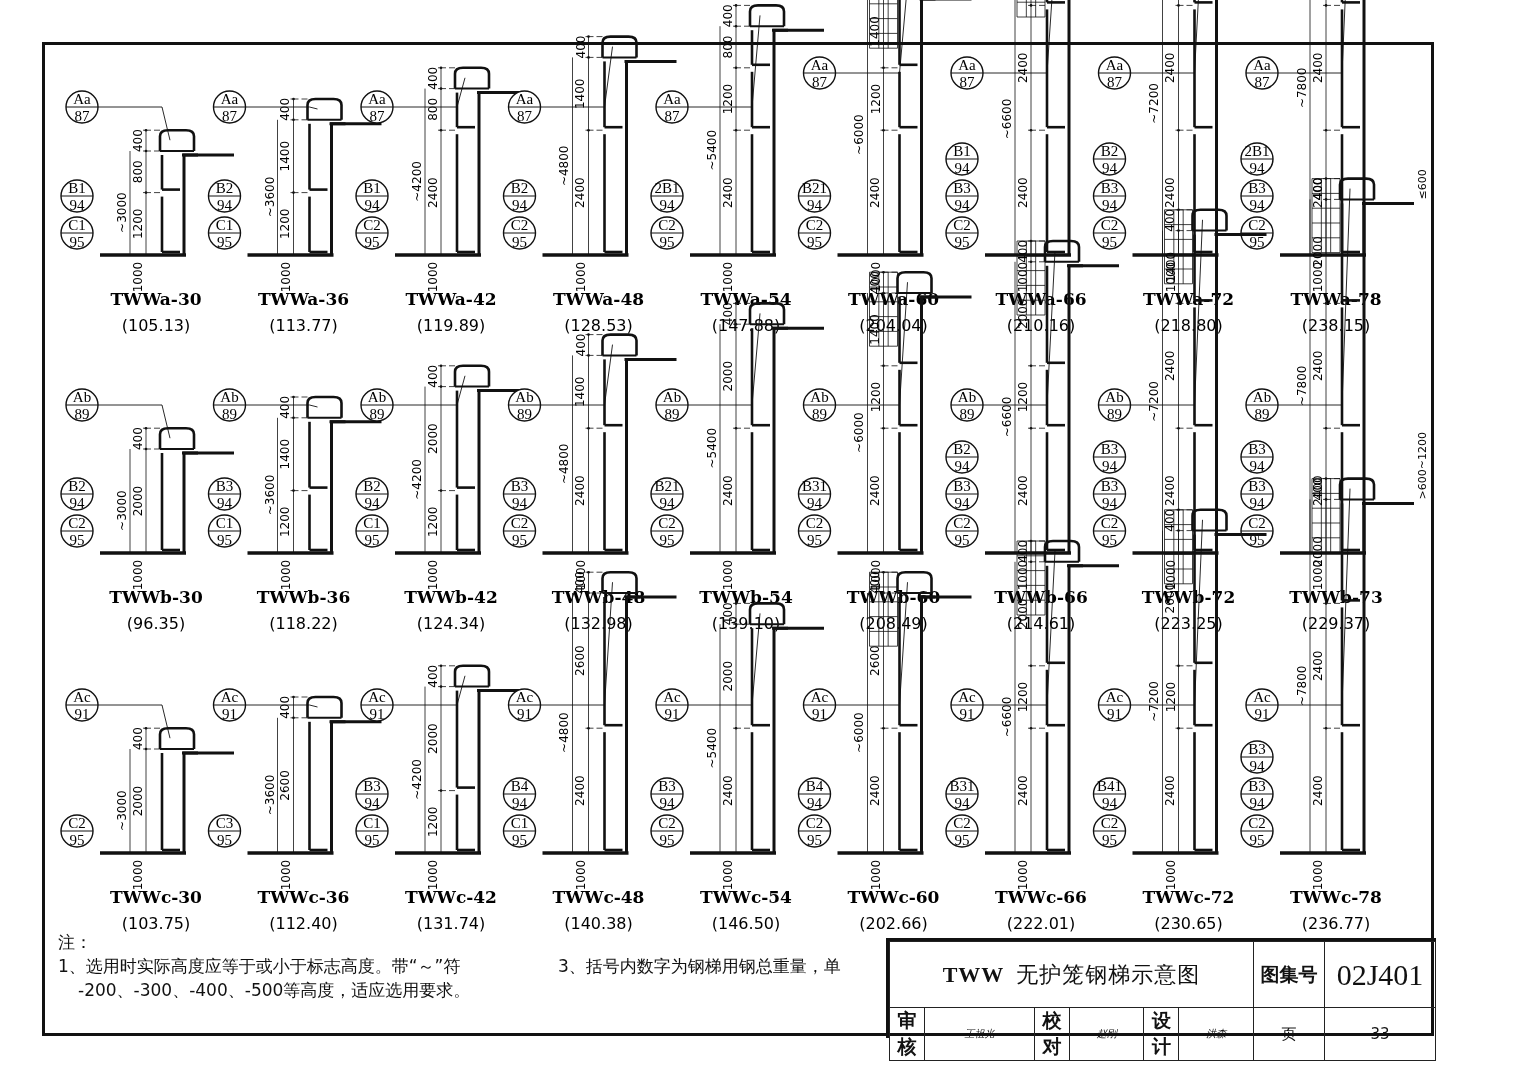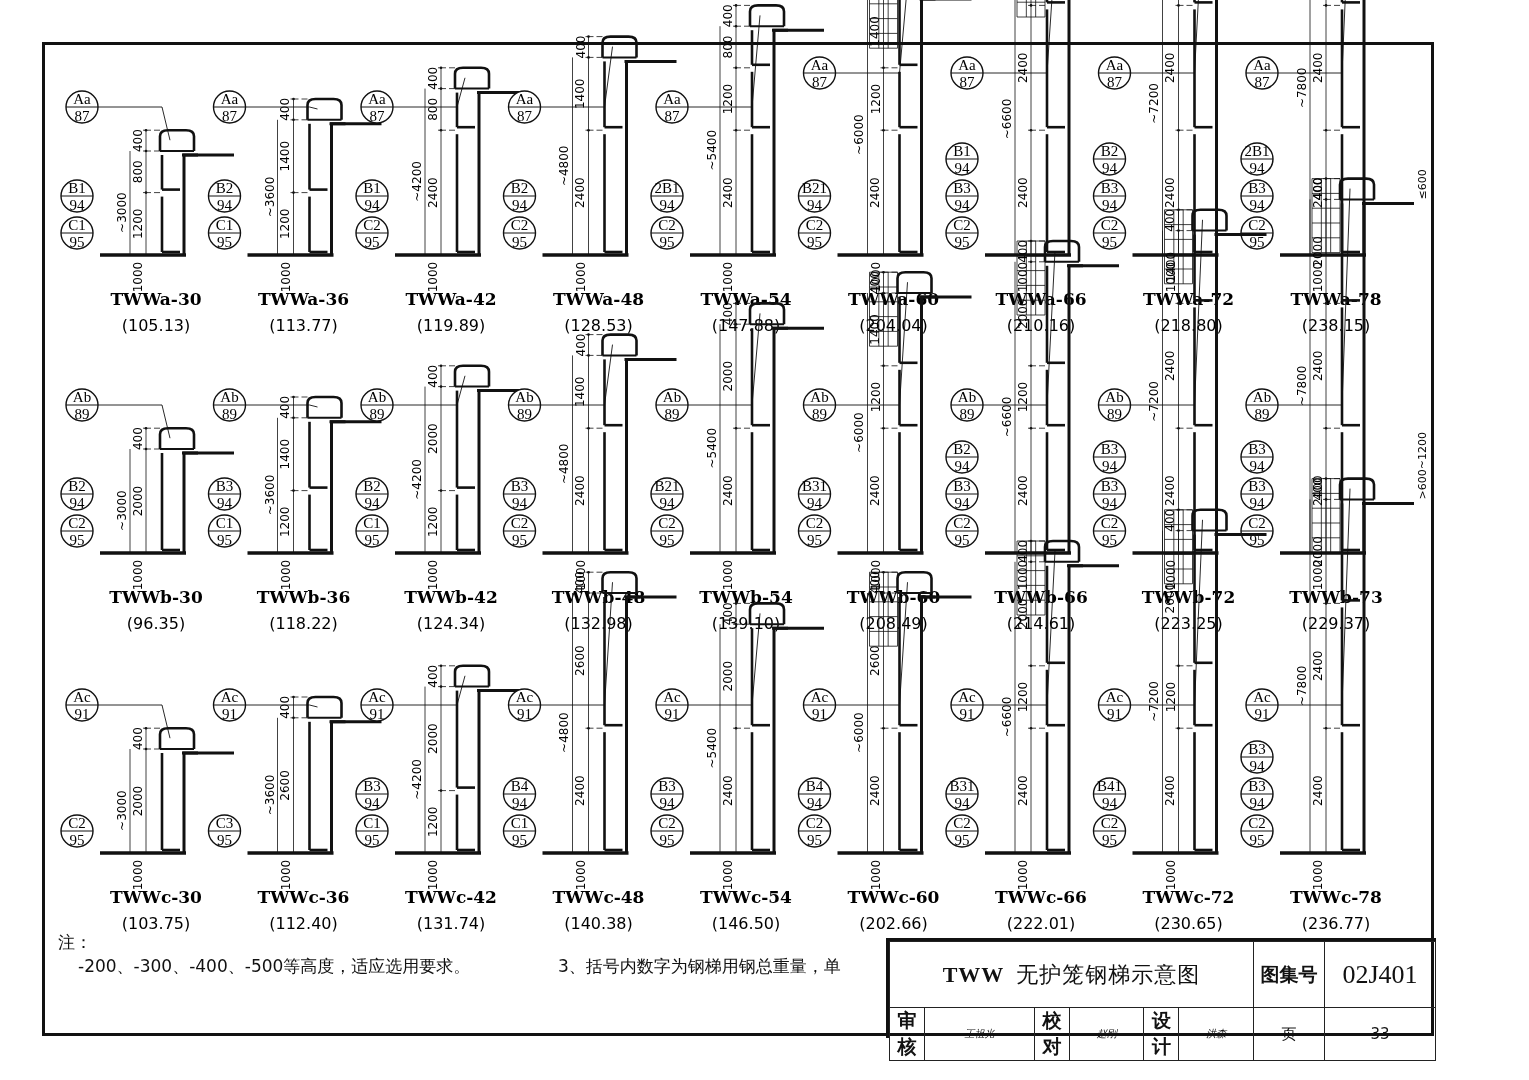--- a/index.html
+++ b/index.html
@@ -13,21 +13,21 @@
   #notes .n1 .indent{padding-left:30px;}
   #notes .n1 .indent2{padding-left:20px;}
   #notes .n2{position:absolute;left:500px;top:24px;width:320px;}
   #notes .n2 p{margin:0;}
   #titleblock{position:absolute;left:886px;top:938px;width:550px;height:100px;border-top:3px solid #111;border-left:3px solid #111;box-sizing:border-box;}
   #titleblock table{border-collapse:collapse;width:100%;height:100%;}
   #titleblock td{border:1px solid #222;padding:0;text-align:center;vertical-align:middle;}
   .tb-title{font-family:"DejaVu Sans","Liberation Sans",sans-serif;font-size:22px;letter-spacing:1px;}
   .tb-title .code{font-family:"Liberation Serif",serif;font-weight:bold;margin-right:12px;}
   .tb-small{font-family:"DejaVu Sans","Liberation Sans",sans-serif;font-size:19px;font-weight:bold;}
-  .tb-num{font-family:"Liberation Serif",serif;font-size:26px;}
+  .tb-num{font-family:"Liberation Serif",serif;font-size:30px;}
   .tb-page{font-family:"DejaVu Sans","Liberation Sans",sans-serif;font-size:15px;}
   .sig{font-family:"DejaVu Serif",serif;font-style:italic;font-size:10px;}
 </style>
 </head>
 <body>
 
 <div id="sheet"></div>
 
 <svg id="drawing" width="1529" height="1080" viewBox="0 0 1529 1080" xmlns="http://www.w3.org/2000/svg">
     <g>
@@ -1469,20 +1469,21 @@
       </g>
       <text x="1426" y="499.40000000000003" font-size="11" font-family="&quot;DejaVu Sans&quot;,sans-serif" transform="rotate(-90 1426 499.40000000000003)">&gt;600~1200</text>
       <text x="1336" y="903" text-anchor="middle" font-size="17" font-weight="bold" font-family="&quot;DejaVu Serif&quot;,serif">TWWc-78</text>
       <text x="1336" y="929" text-anchor="middle" font-size="16" font-family="&quot;DejaVu Sans&quot;,sans-serif">(236.77)</text>
     </g>
   </svg>
 
 <div id="notes">
   <div class="head">注：</div>
   <div class="n1">
+    <p>1、选用时实际高度应等于或小于标志高度。带“～”符</p>
     <p class="indent2">-200、-300、-400、-500等高度，适应选用要求。</p>
   </div>
   <div class="n2">
     <p>3、括号内数字为钢梯用钢总重量，单</p>
   </div>
 </div>
 
 <div id="titleblock">
   <table>
     <tbody>

